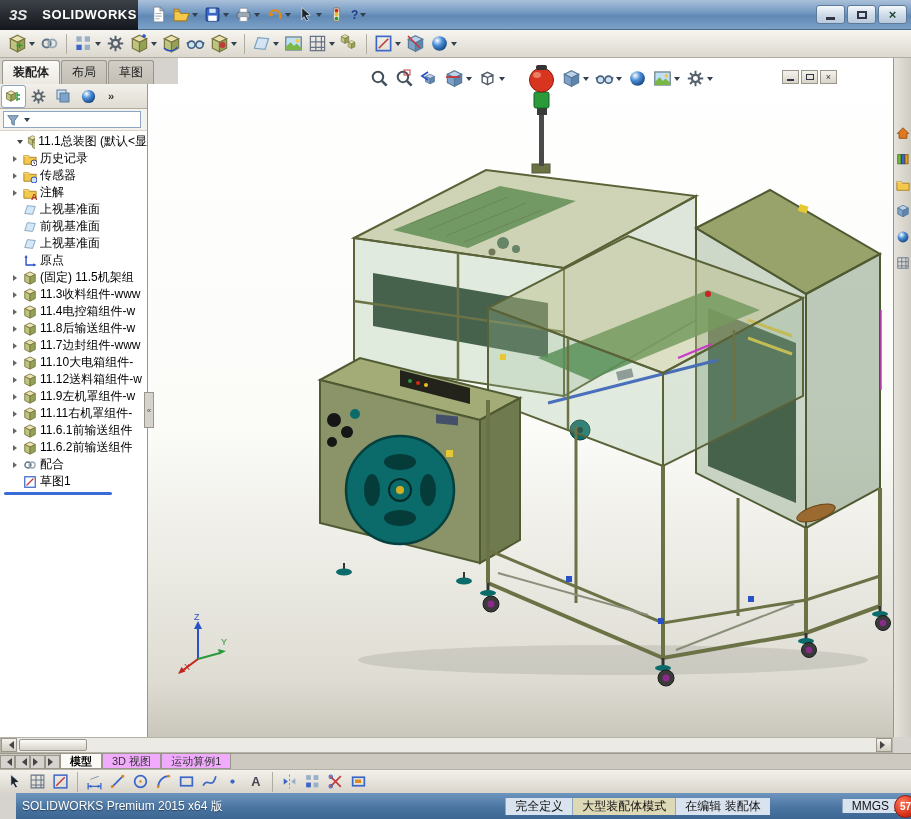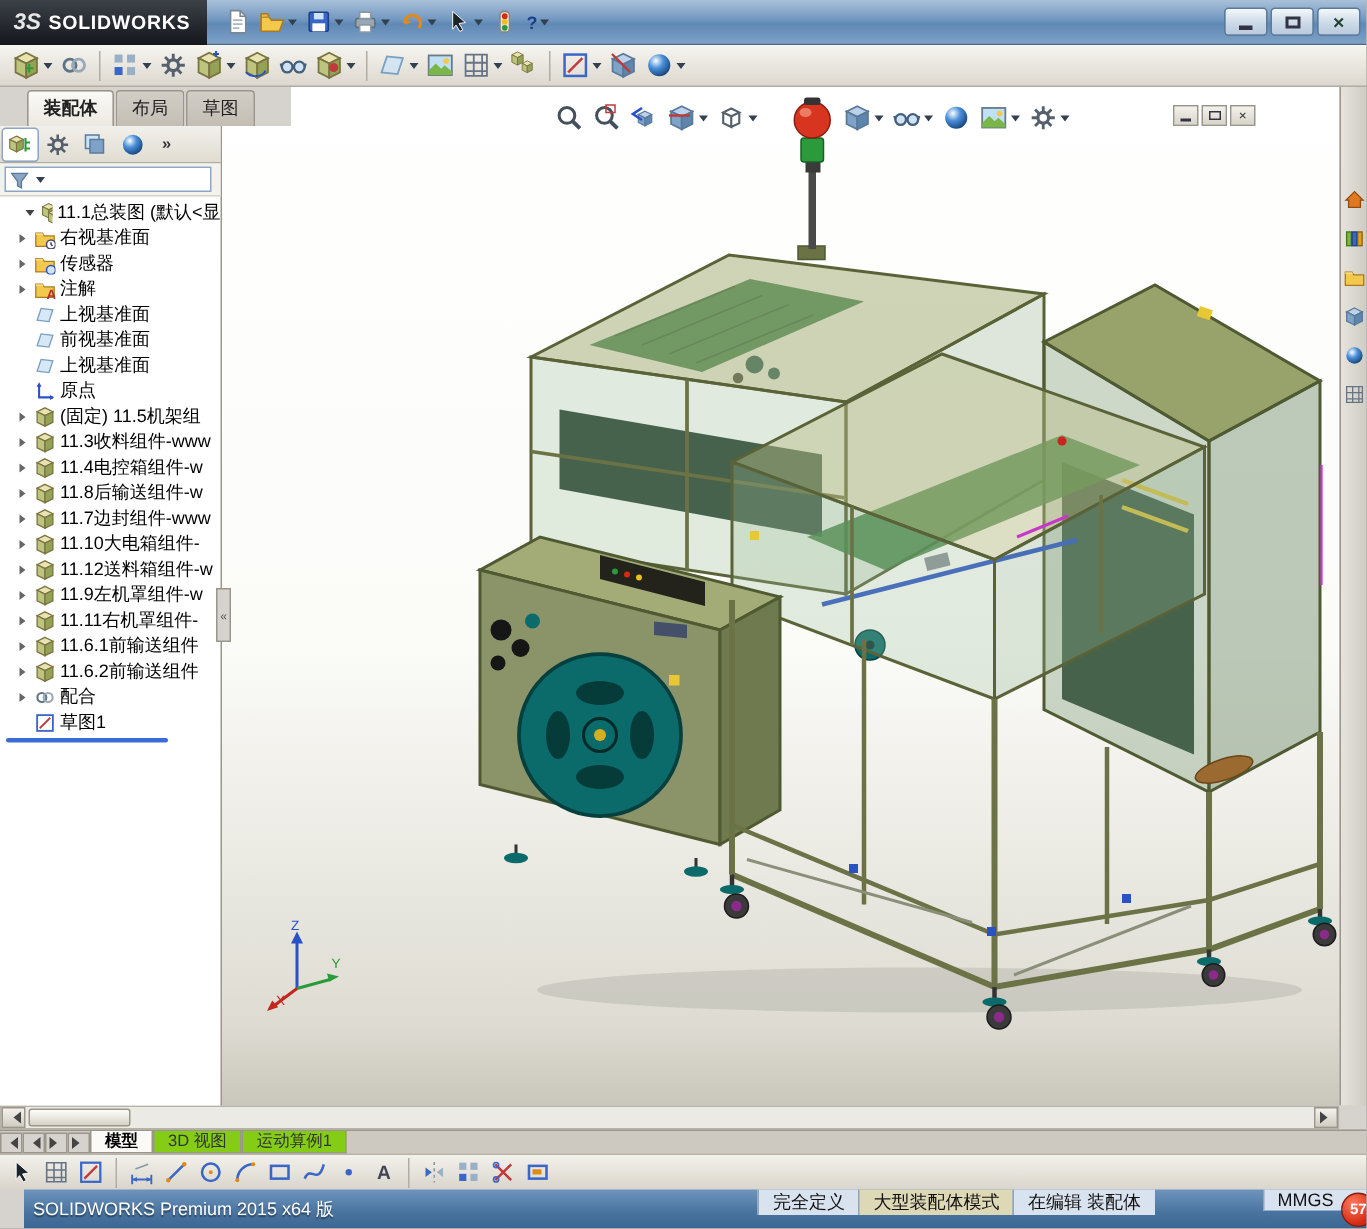--- a/index.html
+++ b/index.html
@@ -1,41 +1,41 @@
 <!DOCTYPE html>
 <html><head>
 <meta charset="utf-8">
 <style>
 *{margin:0;padding:0;box-sizing:border-box}
 body{font-family:"Liberation Sans","DejaVu Sans",sans-serif;background:#888}
 #app{position:relative;width:911px;height:819px;background:#d6d3ce;overflow:hidden;font-size:12px;color:#111}
 .abs{position:absolute}
 
 .titlebar{left:0;top:0;width:911px;height:30px;background:linear-gradient(#a9c0d9,#7298c1 45%,#5f88b4 55%,#7da2c8);display:flex;align-items:center;border-bottom:1px solid #4a6a8e}
-.logo{width:138px;height:30px;background:linear-gradient(#3c4148,#14171c);color:#fff;display:flex;align-items:center;gap:5px;padding-left:9px}
+.logo{width:138px;height:30px;background:linear-gradient(#3c4148,#14171c);color:#fff;display:flex;align-items:center;gap:15px;padding-left:9px}
 .logo .mark{font-weight:bold;font-style:italic;font-size:15px;color:#e8e8e8}
 .logo .ltext{font-weight:bold;font-size:13px;letter-spacing:.5px}
 .menus{display:flex;align-items:center;height:100%;margin-left:6px}
 .menu-item{padding:0 8px;line-height:29px;color:#000;cursor:default}
 .qtools{display:flex;align-items:center;gap:2px;margin-left:10px}
 .qbtn{display:flex;align-items:center;height:24px;padding:0 2px;border-radius:2px}
 .icon16{width:17px;height:17px;display:block}
 .icon14{width:14px;height:14px;display:block}
 .icon20{width:19px;height:19px;display:block}
 .car-d{width:0;height:0;border:3px solid transparent;border-top:4px solid #33404d;margin-left:2px;margin-top:4px}
 .winbtns{position:absolute;right:4px;top:5px;display:flex;gap:2px}
 .wbtn{width:29px;height:19px;border:1px solid #5d7block;border:1px solid #5d7a99;border-radius:3px;background:linear-gradient(#f4f8fb,#cfdce9 50%,#b9cadd);display:flex;align-items:center;justify-content:center;color:#243;font-weight:bold;font-size:11px}
 .glyph-min{width:9px;height:3px;background:#334;margin-top:8px}
 .glyph-max{width:10px;height:8px;border:2px solid #334}
 
 .toolbar2{left:0;top:30px;width:911px;height:28px;background:linear-gradient(#f7f5f0,#dcd8cf);border-bottom:1px solid #b0ada3;display:flex;align-items:center;padding-left:6px;gap:1px}
 .tbtn{display:flex;align-items:center;height:24px;padding:0 2px;border-radius:2px}
 .tsep{width:1px;height:20px;background:#b0ada3;margin:0 4px}
 
-.cmdtabs{left:16px;top:58px;width:178px;height:26px;background:#d6d3ce;display:flex;align-items:flex-end;padding-left:2px;gap:1px;z-index:6}
+.cmdtabs{left:0;top:58px;width:178px;height:26px;background:#d6d3ce;display:flex;align-items:flex-end;padding-left:2px;gap:1px;z-index:6}
 .ctab{padding:3px 10px 3px 10px;border:1px solid #9a968c;border-bottom:none;border-radius:3px 3px 0 0;background:linear-gradient(#d2cec6,#c2beb4);font-size:12px;color:#222}
 .ctab.active{background:linear-gradient(#fbfaf7,#ece9e2);font-weight:bold}
 
 .leftpanel{left:0;top:84px;width:148px;height:653px;background:#fff;border-right:1px solid #9a968c;z-index:5}
 .fmtabs{height:25px;background:linear-gradient(#f2f0ea,#e0dcd2);border-bottom:1px solid #b0ada3;display:flex;align-items:center;padding-left:2px;gap:2px}
 .fmtab{width:23px;height:21px;display:flex;align-items:center;justify-content:center;border-radius:2px}
 .fmtab.active{background:#fff;outline:1px solid #8ca6c4}
 .fmoverflow{margin-left:6px;font-size:11px;color:#333;font-weight:bold}
 .filterrow{height:22px;display:flex;align-items:center;padding:2px 3px;background:#f4f2ec;border-bottom:1px solid #d8d4ca}
 .filterbox{width:138px;height:17px;background:#fff;border:1px solid #8ca6c4;display:flex;align-items:center;padding-left:2px;gap:2px}
@@ -64,28 +64,28 @@
 
 .hscroll{left:0;top:737px;width:893px;height:16px;background:#eceae4;border:1px solid #b5b2a8;display:flex;align-items:center}
 .sbtn{width:16px;height:14px;background:linear-gradient(#f4f2ec,#d0ccc2);border:1px solid #9a968c;display:flex;align-items:center;justify-content:center;flex:none}
 .tri-l{width:0;height:0;border:4px solid transparent;border-right:5px solid #444}
 .tri-r{width:0;height:0;border:4px solid transparent;border-left:5px solid #444}
 .sthumb{position:absolute;left:18px;top:1px;width:68px;height:12px;background:linear-gradient(#fdfcf9,#d6d2c8);border:1px solid #9a968c;border-radius:2px}
 .corner{left:893px;top:737px;width:18px;height:16px;background:#d6d3ce}
 
 .modeltabs{left:0;top:753px;width:911px;height:16px;background:#cdc9c0;display:flex;align-items:center;border-top:1px solid #9a968c}
 .navbtn{width:15px;height:14px;background:#d6d3ce;border:1px solid #9a968c;display:flex;align-items:center;justify-content:center;flex:none}
-.mtab{padding:0 9px;height:15px;line-height:14px;font-size:11px;border:1px solid #9a968c;border-top:none;background:#84cc16;color:#333}
+.mtab{padding:0 9px;height:15px;line-height:14px;font-size:11px;border:1px solid #9a968c;border-top:none;background:#f0abfc;color:#333}
 .mtab.active{background:#fbfaf7;font-weight:bold;color:#000}
 
 .sketchbar{left:0;top:769px;width:911px;height:24px;background:linear-gradient(#f3f1eb,#d9d5cc);border-top:1px solid #b5b2a8;display:flex;align-items:center;padding-left:4px;gap:2px}
 
 .statusbar{left:16px;top:793px;width:911px;height:26px;background:linear-gradient(#6d94bd,#48739f 60%,#3d6693);display:flex;align-items:center;color:#fff}
 .status-left{padding-left:6px;font-size:12px;text-shadow:0 1px 1px rgba(0,0,0,.45)}
-.status-segs{position:absolute;right:16px;top:0;height:26px;display:flex;align-items:flex-start}
+.status-segs{position:absolute;right:16px;top:0;height:26px;display:flex;align-items:center}
 .seg{background:#d9e3ef;color:#111;border-left:1px solid #8fa6bd;display:flex;align-items:center;padding:0 9px;font-size:12px}
 .seg.khaki{background:#ddd8b6}
 .seg.empty{width:72px;padding:0}
 .car-u{width:0;height:0;border:4px solid transparent;border-bottom:5px solid #333;margin-left:5px}
 .badge{position:absolute;right:-6px;top:795px;width:23px;height:23px;border-radius:50%;background:radial-gradient(circle at 35% 30%,#ff7a5e,#d42a12 70%);border:1px solid #8a1d10;color:#fff;font-weight:bold;font-size:10px;display:flex;align-items:center;justify-content:center;z-index:9}
 </style>
 </head>
 <body>
 
 <svg width="0" height="0" style="position:absolute">
@@ -670,21 +670,21 @@
         </div>
       <div class="trow">
           <span class="tw">
             <span class="tw-r"></span>
           </span>
           <svg class="icon14">
             <use href="#sy-folder"></use>
             <circle cx="11" cy="11" r="3" fill="#fff" stroke="#446"></circle>
             <path d="M11 9.5V11l1 1" stroke="#446" fill="none"></path>
           </svg>
-          <span class="tlabel">右视基准面</span>
+          <span class="tlabel">历史记录</span>
         </div>
       <div class="trow">
           <span class="tw">
             <span class="tw-r"></span>
           </span>
           <svg class="icon14">
             <use href="#sy-folder"></use>
             <circle cx="11" cy="11" r="3" fill="#cfe3f5" stroke="#2a52c8"></circle>
           </svg>
           <span class="tlabel">传感器</span>

